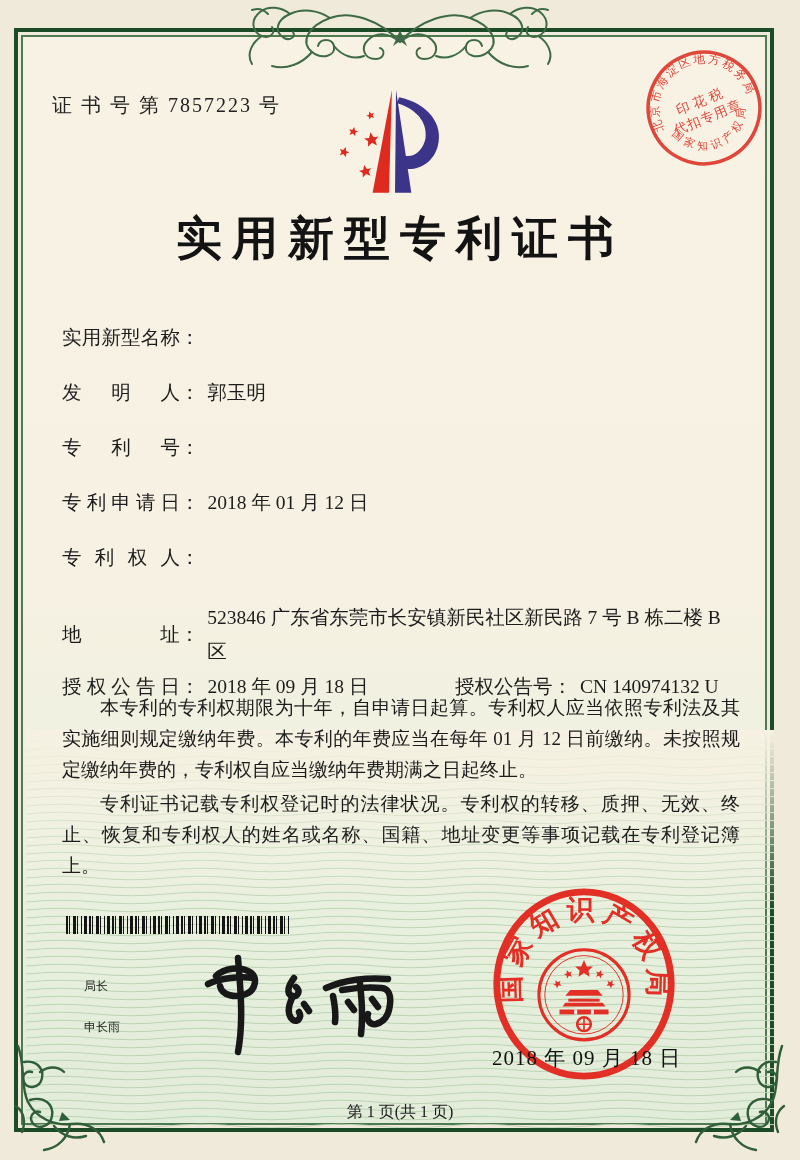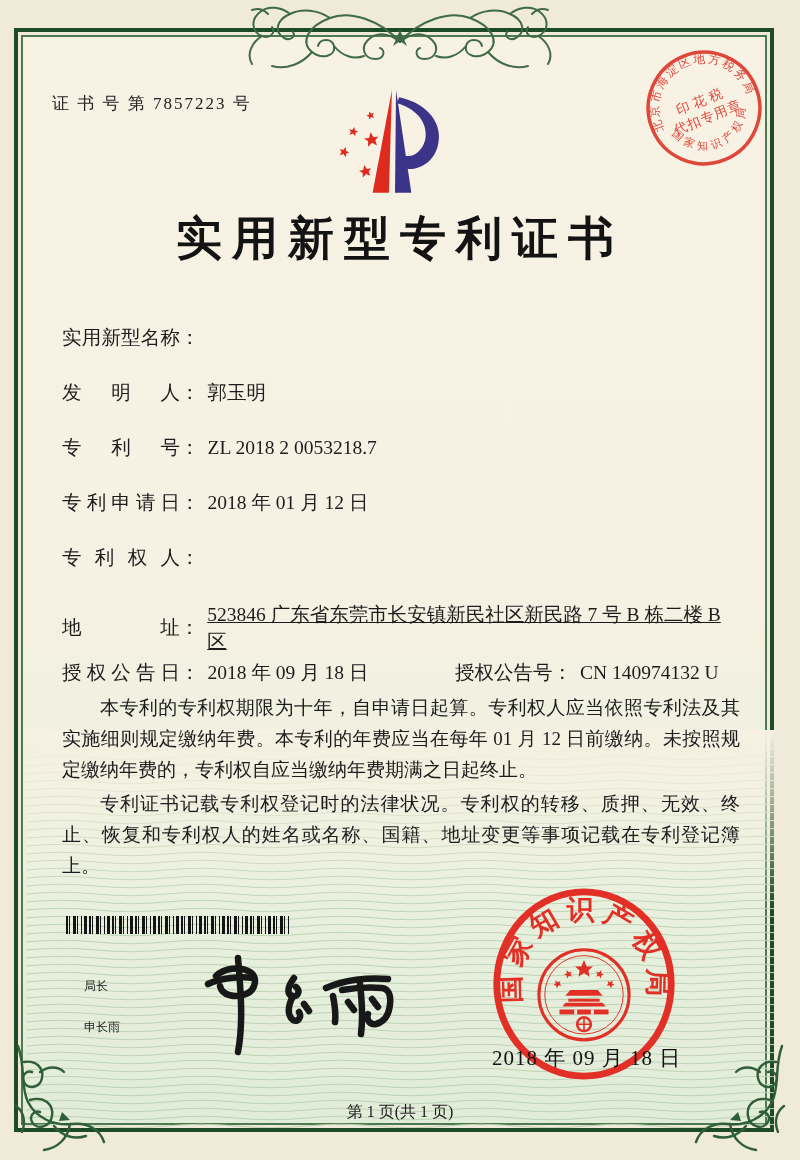--- a/index.html
+++ b/index.html
@@ -15,31 +15,31 @@
     border:4px solid #1d4a27;box-sizing:border-box;
   }
   .frame-inner{
     position:absolute;left:3px;top:3px;right:3px;bottom:3px;
     border:2px solid #4d7a53;
     background:linear-gradient(180deg,#f7f2e3 0%,#f6f1e2 52%,#ecf1e0 72%,#e1ecd9 100%);
   }
   .waves{position:absolute;left:26px;top:730px;width:748px;height:398px;z-index:1;}
   .wavefade{position:absolute;left:26px;top:730px;width:748px;height:200px;z-index:1;
     background:linear-gradient(180deg,#f6f1e2 0%,rgba(246,241,226,0) 90%);}
-  .cert-no{position:absolute;left:52px;top:92px;z-index:2;font-size:17px;letter-spacing:2px;color:#222;}
+  .cert-no{position:absolute;left:52px;top:92px;z-index:2;font-size:20px;letter-spacing:2px;color:#222;}
   .logo{position:absolute;left:338px;top:86px;width:112px;height:116px;z-index:2;}
   .tax-stamp{position:absolute;left:642px;top:46px;width:124px;height:124px;z-index:2;opacity:.93;}
   .title{position:absolute;left:0;top:208px;width:100%;text-align:center;z-index:2;
     font-size:46px;font-weight:bold;letter-spacing:10px;color:#131313;}
   .fields{position:absolute;left:62px;top:326px;width:682px;z-index:2;font-size:19.5px;}
   .frow{display:flex;align-items:center;line-height:24px;margin-bottom:31px;}
   .flab{display:inline-block;width:118px;text-align:justify;text-align-last:justify;white-space:pre;}
   .fval{padding-left:8px;}
   .addr-row{margin-bottom:6px;}
-  .addr-row .fval{max-width:572px;line-height:27px;text-decoration:underline;}
+  .addr-row .fval{max-width:572px;line-height:34px;}
   .grant-row{margin-bottom:8px;}
   .grant-cell-l{display:flex;width:393px;}
   .grant-cell-r{display:flex;}
   .grant-cell-r .flab{width:auto;text-align-last:auto;}
   .paras{position:absolute;left:62px;top:692px;width:678px;z-index:2;
     font-size:19px;line-height:31px;text-align:justify;}
   .para{text-indent:2em;margin:0 0 3px 0;}
   .barcode{position:absolute;left:66px;top:916px;width:224px;height:18px;z-index:2;
     background:repeating-linear-gradient(90deg,
       #141414 0 2px,transparent 2px 3px,
@@ -133,21 +133,20 @@
       <span>：</span>
   </div>
   <div class="frow">
     <span class="flab">发 明 人</span>
       <span>：</span>
     <span class="fval">郭玉明</span>
   </div>
   <div class="frow">
     <span class="flab">专 利 号</span>
       <span>：</span>
-    <span class="fval">ZL 2018 2 0053218.7</span>
   </div>
   <div class="frow">
     <span class="flab">专利申请日</span>
       <span>：</span>
     <span class="fval">2018 年 01 月 12 日</span>
   </div>
   <div class="frow">
     <span class="flab">专 利 权 人</span>
       <span>：</span>
   </div>

